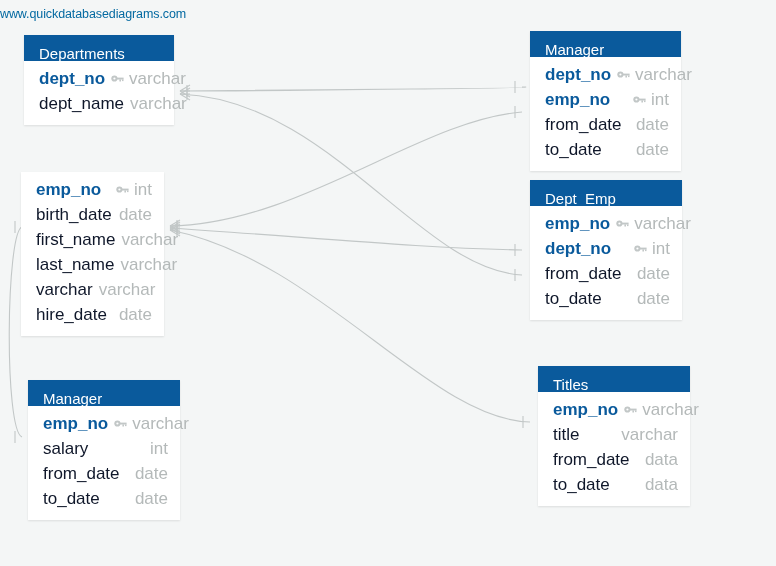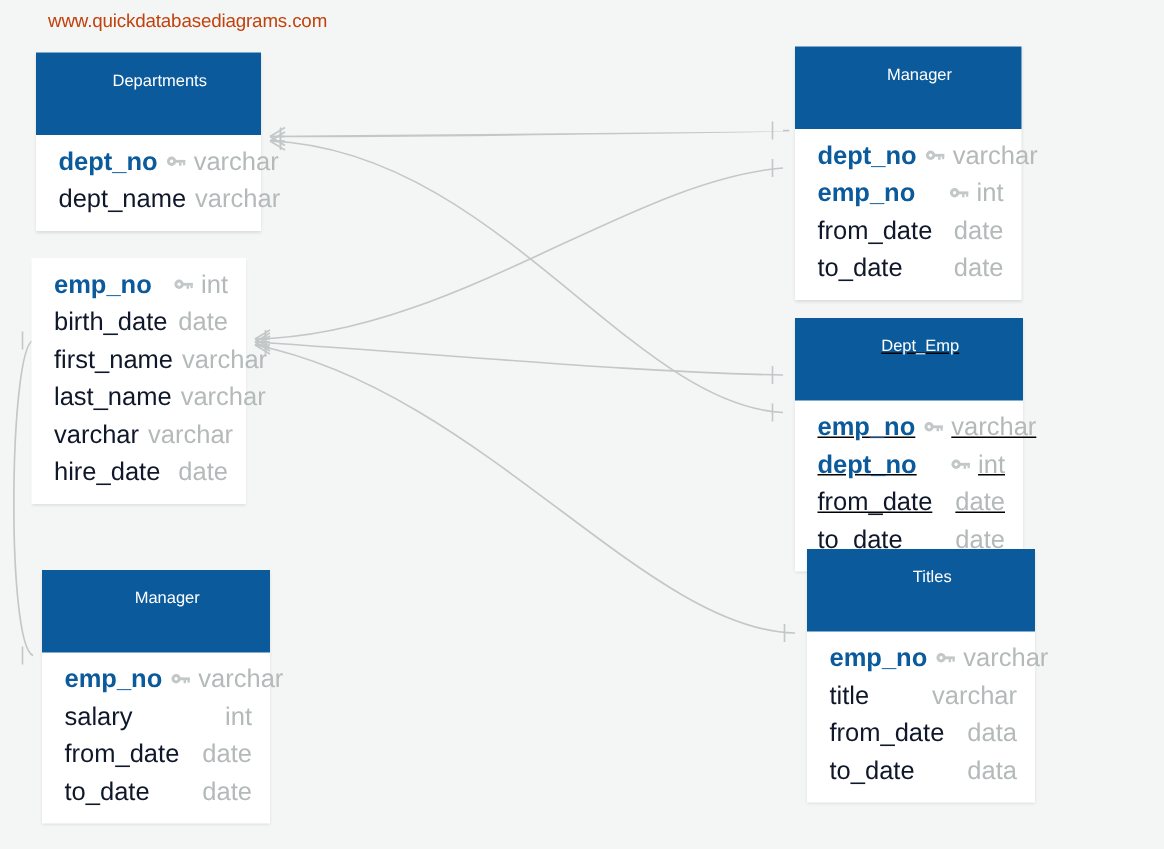--- a/index.html
+++ b/index.html
@@ -16,24 +16,24 @@
   }
   #canvas {
     position: absolute;
     left: 0; top: 0;
     width: 776px;
     height: 566px;
     background: #f4f6f6;
   }
   .watermark {
     position: absolute;
-    left: 32px;
+    left: 0;
     top: 7px;
     font-size: 12.5px;
-    color: #c2410c;
+    color: #0369a1;
     letter-spacing: -0.1px;
     white-space: nowrap;
   }
   svg.links {
     position: absolute;
     left: 0; top: 0;
     width: 776px;
     height: 566px;
     pointer-events: none;
   }
@@ -48,28 +48,27 @@
     fill: none;
   }
   .table-box {
     position: absolute;
     background: #ffffff;
     box-shadow: 0 1px 2px rgba(0,0,0,0.10);
   }
   .table-header {
     background: #0a5a9c;
     color: #ffffff;
-    font-size: 11px;
-    height: 55px;
+    font-size: 15px;
+    height: 26px;
     line-height: 38px;
     padding-left: 15px;
     box-sizing: border-box;
     overflow: hidden;
     white-space: nowrap;
-    text-align: center;
   }
   .table-body {
     padding: 5px 0 9px 0;
   }
   .field-row {
     height: 25px;
     line-height: 25px;
     display: flex;
     align-items: center;
     padding: 0 12px 0 15px;
@@ -311,21 +310,21 @@
             <span class="field-spacer"></span>
             <span class="field-type">date</span>
           </div>
           <div class="field-row">
             <span class="field-name">to_date</span>
             <span class="field-spacer"></span>
             <span class="field-type">date</span>
           </div>
         </div>
       </div>
-      <div class="table-box" style="left: 530px; top: 212px; width: 152px; text-decoration: underline;">
+      <div class="table-box" style="left: 530px; top: 180px; width: 152px;">
         <div class="table-header">Dept_Emp</div>
         <div class="table-body">
           <div class="field-row pk">
             <span class="field-name">emp_no</span>
             <span class="field-spacer"></span>
             <span class="key-icon">
               <svg width="13" height="9" viewBox="0 0 13 9">
                 <circle cx="3.4" cy="4.5" r="3.1" fill="#c2c7c7"></circle>
                 <circle cx="3.4" cy="4.5" r="1.1" fill="#ffffff"></circle>
                 <rect x="5.6" y="3.6" width="7" height="1.9" fill="#c2c7c7"></rect>

